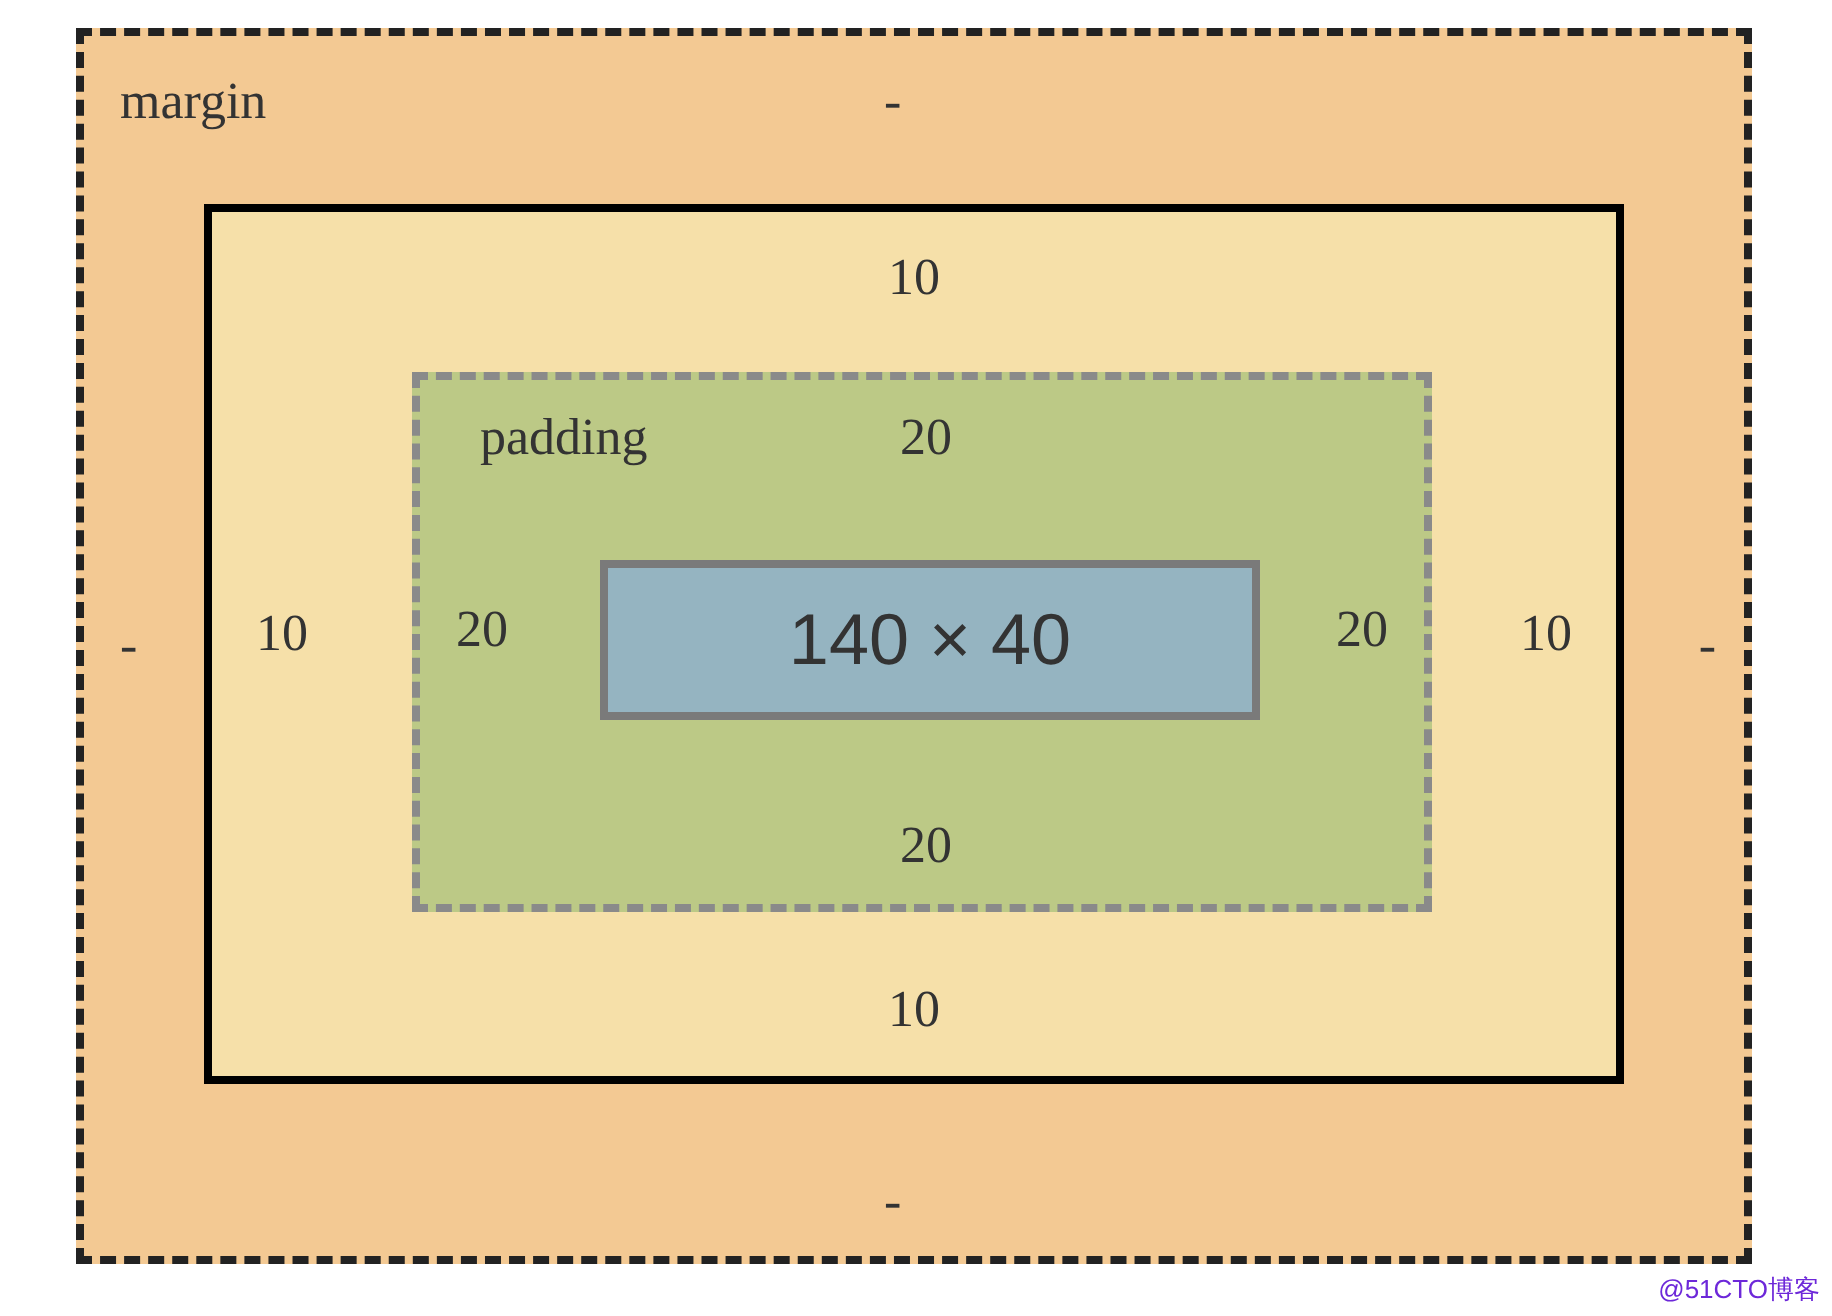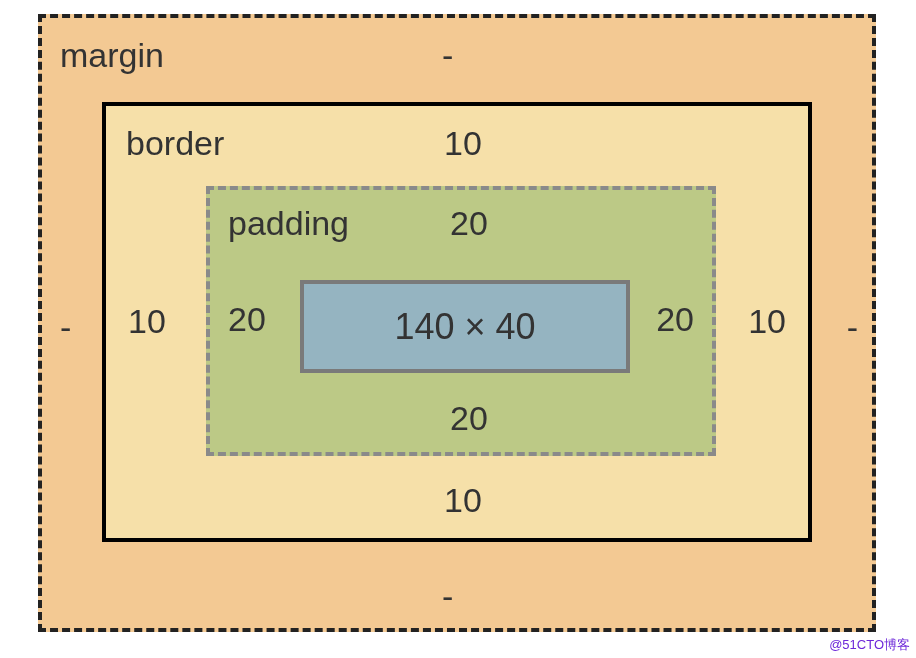--- a/index.html
+++ b/index.html
@@ -41,32 +41,33 @@
     height: 270px;
     box-sizing: border-box;
     border: 4px dashed #8a8a8a;
     background: #bcc986;
   }
   .content-box {
     position: absolute;
     left: 90px;
     top: 90px;
     width: 330px;
-    height: 93px;
+    height: 80px;
     box-sizing: border-box;
     border: 4px solid #7a7a7a;
     background: #95b4c1;
     display: flex;
     align-items: center;
     justify-content: center;
     font-size: 36px;
   }
   .lbl {
     position: absolute;
-    font-size: 34px;
+    font-size: 26px;
+    font-family: Liberation Serif, serif;
   }
   .watermark {
     position: absolute;
     right: 6px;
     bottom: 4px;
     font-size: 13px;
     color: #6d28d9;
     user-select: none;
     pointer-events: none;
   }
@@ -75,28 +76,27 @@
 <body>
 
 <div class="margin-box">
   <span class="lbl" style="left:18px; top:18px;">margin</span>
   <span class="lbl" style="left:400px; top:18px;">-</span>
   <span class="lbl" style="right:14px; top:290px;">-</span>
   <span class="lbl" style="left:400px; bottom:12px;">-</span>
   <span class="lbl" style="left:18px; top:290px;">-</span>
 
   <div class="border-box">
-    <span class="lbl" style="left:20px; top:18px;">border</span>
     <span class="lbl" style="left:338px; top:18px;">10</span>
     <span class="lbl" style="right:22px; top:196px;">10</span>
     <span class="lbl" style="left:338px; bottom:18px;">10</span>
     <span class="lbl" style="left:22px; top:196px;">10</span>
 
     <div class="padding-box">
-      <span class="lbl" style="left:18px; top:14px;">padding</span>
+      <span class="lbl" style="left:30px; top:14px;">padding</span>
       <span class="lbl" style="left:240px; top:14px;">20</span>
       <span class="lbl" style="right:18px; top:110px;">20</span>
       <span class="lbl" style="left:240px; bottom:14px;">20</span>
       <span class="lbl" style="left:18px; top:110px;">20</span>
 
       <div class="content-box">
         <span>140 × 40</span>
       </div>
     </div>
   </div>

